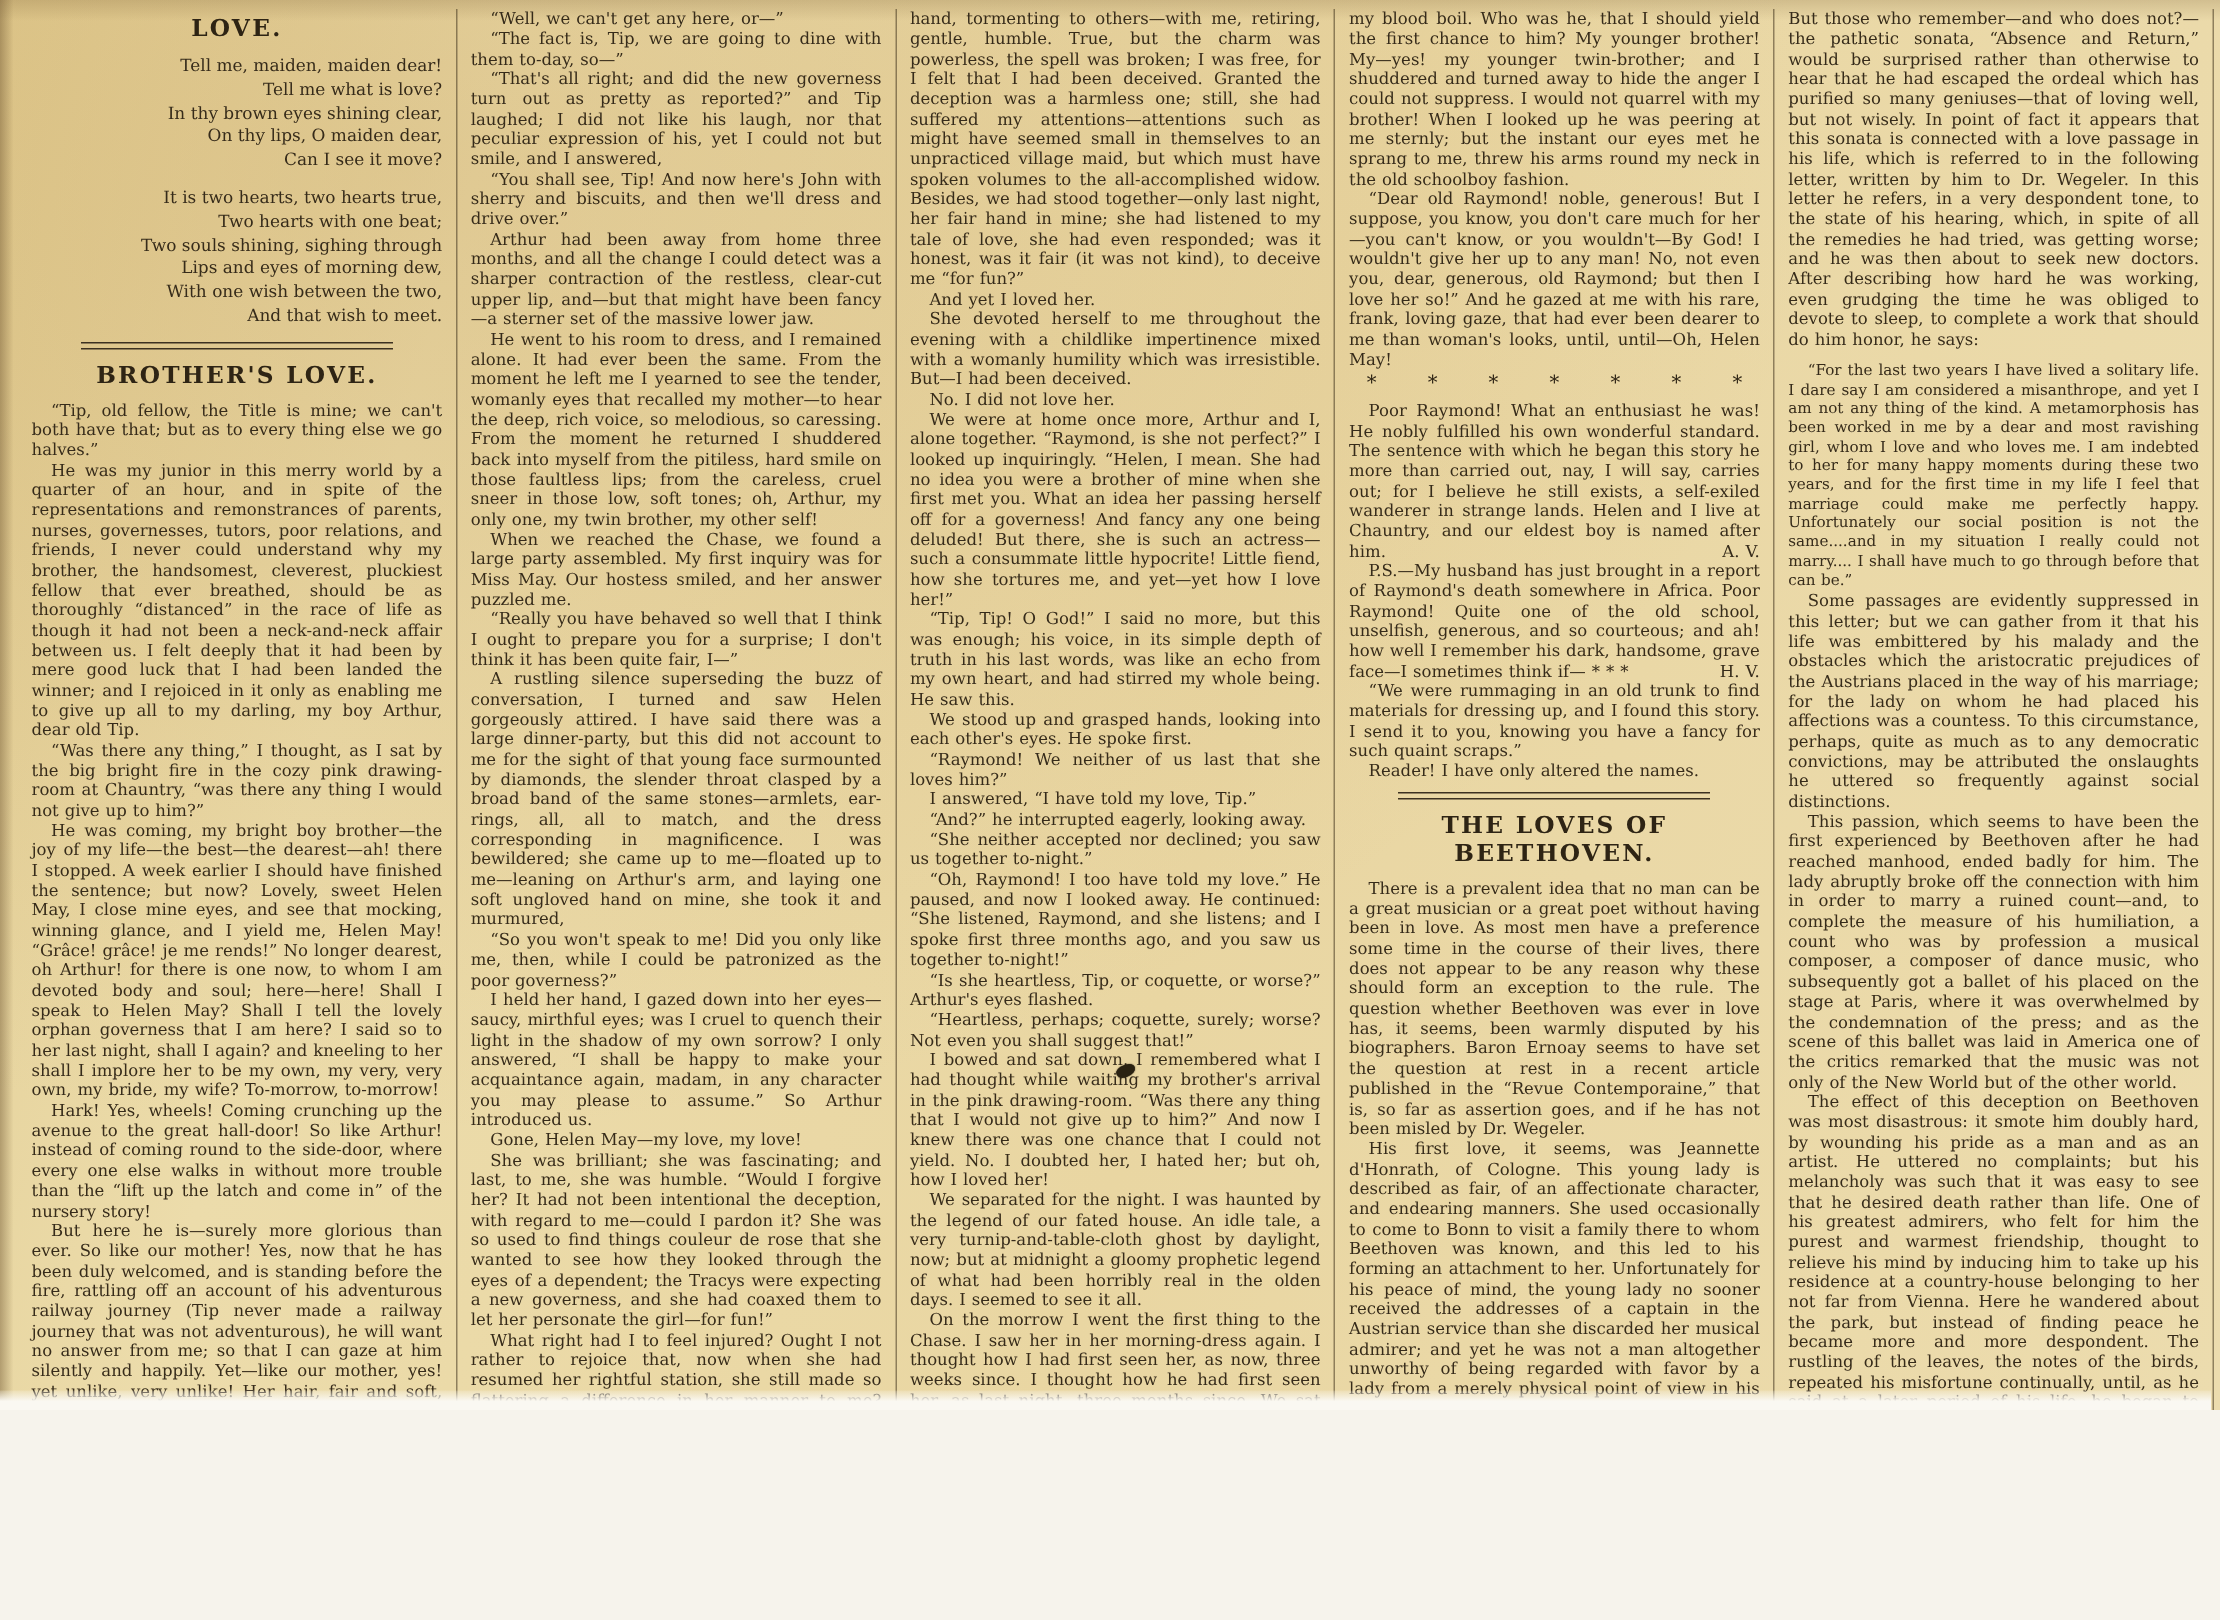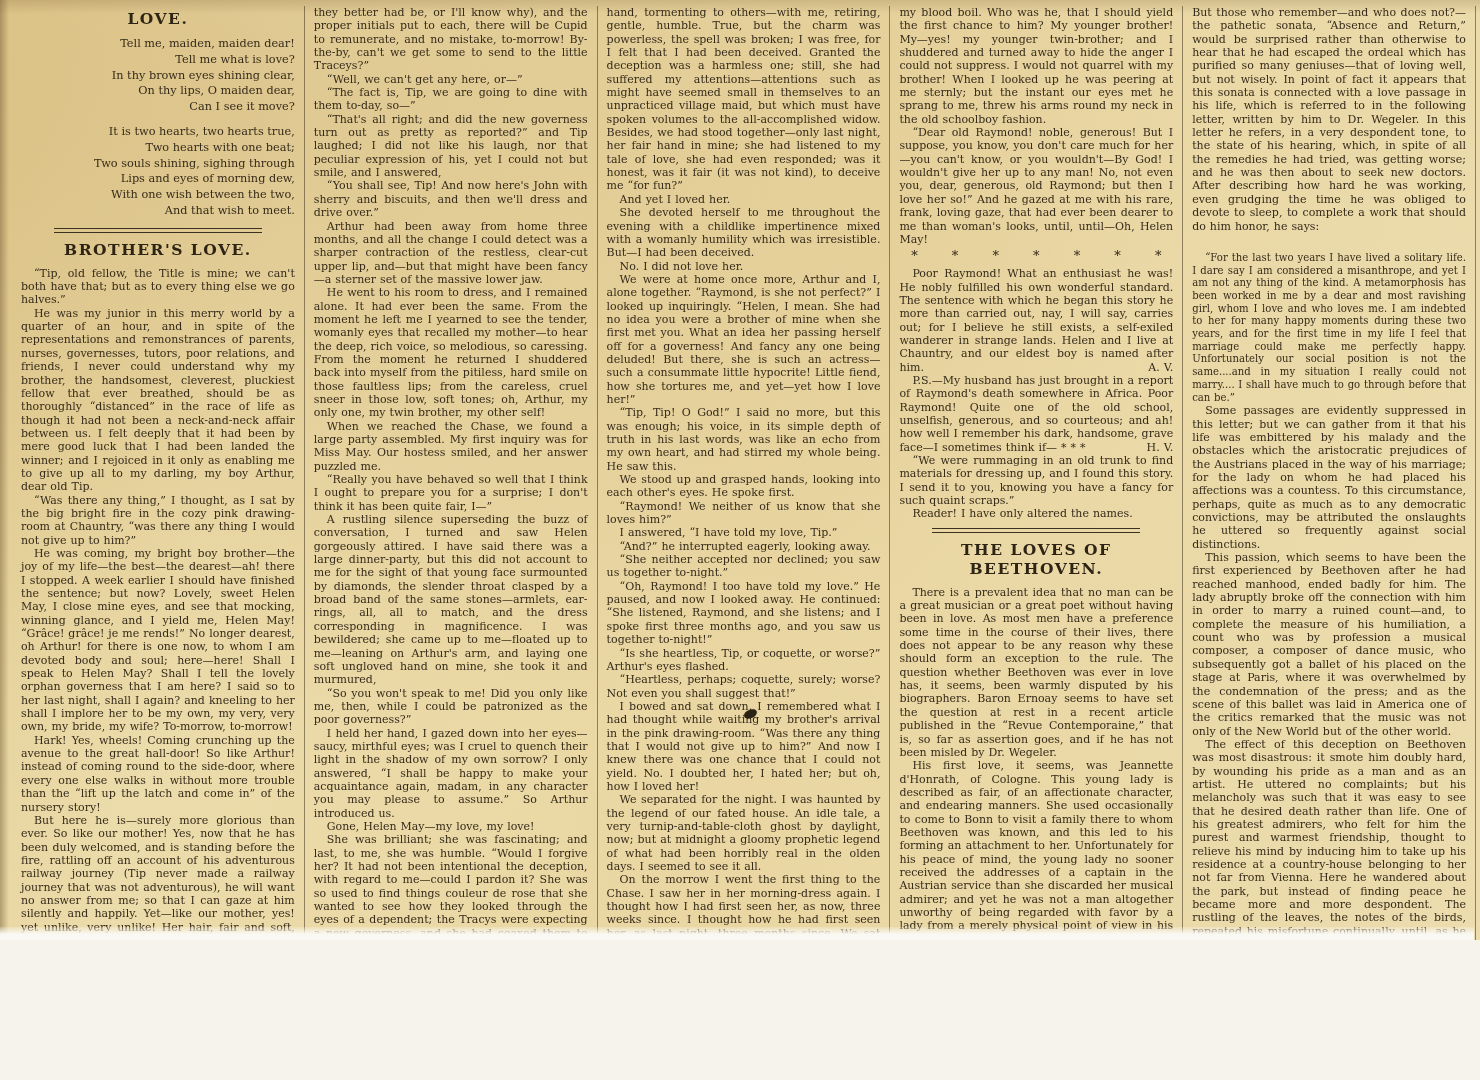--- a/index.html
+++ b/index.html
@@ -22,21 +22,21 @@
   .head {
     text-align:center; font-weight:bold; font-size:15.5px; letter-spacing:1.5px;
     margin:7px 0 8px; text-indent:0; color:#2e2414;
   }
   .head.top { margin-top:3px; }
   p {
     margin:0; text-align:justify; font-size:11px; line-height:13.35px;
     text-indent:13px; word-spacing:.5px;
   }
   p.cont { text-indent:0; }
-  p.quote { font-size:10.1px; line-height:12.7px; margin-top:19px; }
+  p.quote { font-size:10.1px; line-height:12.7px; margin-top:9px; }
   .poem { margin:3px 0 9px 4px; }
   .poem-line { font-size:11.3px; line-height:15.8px; text-align:right; }
   .poem-line.in { padding-left:22px; }
   .rule-div {
     border-top:1.5px solid #3c3120; border-bottom:1px solid #3c3120;
     height:3px; width:76%; margin:7px auto;
   }
   .stars { text-align:center; font-size:13px; word-spacing:30px; line-height:16px; margin:2px 0 3px; color:#2e2414; }
   .sig { float:right; }
   .blot { position:absolute; left:744px; top:710px; width:13px; height:8px; background:#2a2212; border-radius:50% 40% 55% 45%; transform:rotate(-18deg); box-shadow:0 0 1px #2a2212; }
@@ -68,21 +68,20 @@
         <div class="head">BROTHER'S LOVE.</div>
         <p class="">“Tip, old fellow, the Title is mine; we can't both have that; but as to every thing else we go halves.”</p>
         <p class="">He was my junior in this merry world by a quarter of an hour, and in spite of the representations and remonstrances of parents, nurses, governesses, tutors, poor relations, and friends, I never could understand why my brother, the handsomest, cleverest, pluckiest fellow that ever breathed, should be as thoroughly “distanced” in the race of life as though it had not been a neck-and-neck affair between us.  I felt deeply that it had been by mere good luck that I had been landed the winner; and I rejoiced in it only as enabling me to give up all to my darling, my boy Arthur, dear old Tip.</p>
         <p class="">“Was there any thing,” I thought, as I sat by the big bright fire in the cozy pink drawing-room at Chauntry, “was there any thing I would not give up to him?”</p>
         <p class="">He was coming, my bright boy brother—the joy of my life—the best—the dearest—ah! there I stopped.  A week earlier I should have finished the sentence; but now?  Lovely, sweet Helen May, I close mine eyes, and see that mocking, winning glance, and I yield me, Helen May!  “Grâce! grâce! je me rends!”  No longer dearest, oh Arthur! for there is one now, to whom I am devoted body and soul; here—here!  Shall I speak to Helen May?  Shall I tell the lovely orphan governess that I am here?  I said so to her last night, shall I again? and kneeling to her shall I implore her to be my own, my very, very own, my bride, my wife? To-morrow, to-morrow!</p>
         <p class="">Hark!  Yes, wheels!  Coming crunching up the avenue to the great hall-door!  So like Arthur! instead of coming round to the side-door, where every one else walks in without more trouble than the “lift up the latch and come in” of the nursery story!</p>
         <p class="">But here he is—surely more glorious than ever. So like our mother!  Yes, now that he has been duly welcomed, and is standing before the fire, rattling off an account of his adventurous railway journey (Tip never made a railway journey that was not adventurous), he will want no answer from me; so that I can gaze at him silently and happily.  Yet—like our mother, yes! yet unlike, very unlike!  Her hair, fair and soft, and silky, wavy hair; her eyes, blue and fond, but not now; cold and gray, they flash and mock as hers could not; but then, Arthur, Arthur! never eyes before could brim with mirth, or—God help me! or so beam and glow with softest, wildest passion!</p>
         <p class="">He was very tall, very graceful—and beautiful in youthful beauty!  He had known no care, no disappointment, and his fair face was unfurrowed as hers—my own sweet Helen!</p>
       </div>
       <div class="col">
-        <p class="cont ">they better had be, or I'll know why), and the proper initials put to each, there will be Cupid to remunerate, and no mistake, to-morrow!  By-the-by, can't we get some to send to the little Traceys?”</p>
         <p class="">“Well, we can't get any here, or—”</p>
         <p class="">“The fact is, Tip, we are going to dine with them to-day, so—”</p>
         <p class="">“That's all right; and did the new governess turn out as pretty as reported?” and Tip laughed; I did not like his laugh, nor that peculiar expression of his, yet I could not but smile, and I answered,</p>
         <p class="">“You shall see, Tip!  And now here's John with sherry and biscuits, and then we'll dress and drive over.”</p>
         <p class="">Arthur had been away from home three months, and all the change I could detect was a sharper contraction of the restless, clear-cut upper lip, and—but that might have been fancy—a sterner set of the massive lower jaw.</p>
         <p class="">He went to his room to dress, and I remained alone.  It had ever been the same.  From the moment he left me I yearned to see the tender, womanly eyes that recalled my mother—to hear the deep, rich voice, so melodious, so caressing.  From the moment he returned I shuddered back into myself from the pitiless, hard smile on those faultless lips; from the careless, cruel sneer in those low, soft tones; oh, Arthur, my only one, my twin brother, my other self!</p>
         <p class="">When we reached the Chase, we found a large party assembled.  My first inquiry was for Miss May.  Our hostess smiled, and her answer puzzled me.</p>
         <p class="">“Really you have behaved so well that I think I ought to prepare you for a surprise; I don't think it has been quite fair, I—”</p>
         <p class="">A rustling silence superseding the buzz of conversation, I turned and saw Helen gorgeously attired.  I have said there was a large dinner-party, but this did not account to me for the sight of that young face surmounted by diamonds, the slender throat clasped by a broad band of the same stones—armlets, ear-rings, all, all to match, and the dress corresponding in magnificence.  I was bewildered; she came up to me—floated up to me—leaning on Arthur's arm, and laying one soft ungloved hand on mine, she took it and murmured,</p>
         <p class="">“So you won't speak to me!  Did you only like me, then, while I could be patronized as the poor governess?”</p>
@@ -92,21 +91,21 @@
         <p class="">What right had I to feel injured?  Ought I not rather to rejoice that, now when she had resumed her rightful station, she still made so flattering a difference in her manner to me?  Dashing, off-</p>
       </div>
       <div class="col">
         <p class="cont ">hand, tormenting to others—with me, retiring, gentle, humble.  True, but the charm was powerless, the spell was broken; I was free, for I felt that I had been deceived.  Granted the deception was a harmless one; still, she had suffered my attentions—attentions such as might have seemed small in themselves to an unpracticed village maid, but which must have spoken volumes to the all-accomplished widow.  Besides, we had stood together—only last night, her fair hand in mine; she had listened to my tale of love, she had even responded; was it honest, was it fair (it was not kind), to deceive me “for fun?”</p>
         <p class="">And yet I loved her.</p>
         <p class="">She devoted herself to me throughout the evening with a childlike impertinence mixed with a womanly humility which was irresistible.  But—I had been deceived.</p>
         <p class="">No.  I did not love her.</p>
         <p class="">We were at home once more, Arthur and I, alone together.  “Raymond, is she not perfect?”  I looked up inquiringly.  “Helen, I mean.  She had no idea you were a brother of mine when she first met you.  What an idea her passing herself off for a governess!  And fancy any one being deluded!  But there, she is such an actress—such a consummate little hypocrite!  Little fiend, how she tortures me, and yet—yet how I love her!”</p>
         <p class="">“Tip, Tip! O God!”  I said no more, but this was enough; his voice, in its simple depth of truth in his last words, was like an echo from my own heart, and had stirred my whole being.  He saw this.</p>
         <p class="">We stood up and grasped hands, looking into each other's eyes.  He spoke first.</p>
-        <p class="">“Raymond!  We neither of us know that she loves him?”</p>
+        <p class="">“Raymond!  We neither of us last that she loves him?”</p>
         <p class="">I answered, “I have told my love, Tip.”</p>
         <p class="">“And?” he interrupted eagerly, looking away.</p>
         <p class="">“She neither accepted nor declined; you saw us together to-night.”</p>
         <p class="">“Oh, Raymond!  I too have told my love.”  He paused, and now I looked away.  He continued: “She listened, Raymond, and she listens; and I spoke first three months ago, and you saw us together to-night!”</p>
         <p class="">“Is she heartless, Tip, or coquette, or worse?” Arthur's eyes flashed.</p>
         <p class="">“Heartless, perhaps; coquette, surely; worse? Not even you shall suggest that!”</p>
         <p class="">I bowed and sat down.  I remembered what I had thought while waiting my brother's arrival in the pink drawing-room.  “Was there any thing that I would not give up to him?”  And now I knew there was one chance that I could not yield. No.  I doubted her, I hated her; but oh, how I loved her!</p>
         <p class="">We separated for the night.  I was haunted by the legend of our fated house.  An idle tale, a very turnip-and-table-cloth ghost by daylight, now; but at midnight a gloomy prophetic legend of what had been horribly real in the olden days.  I seemed to see it all.</p>
         <p class="">On the morrow I went the first thing to the Chase. I saw her in her morning-dress again.  I thought how I had first seen her, as now, three weeks since. I thought how he had first seen her, as last night, three months since.  We sat together, alone.  And all my evening doubt and hatred passed away, and I only loved her more than ever.  And at parting I raised her fingers unreproved to my lips.</p>
         <p class="">On my return home I found Arthur at breakfast with that hard look, which with him replaced sadness.  He had seen more of the world than I had.</p>

